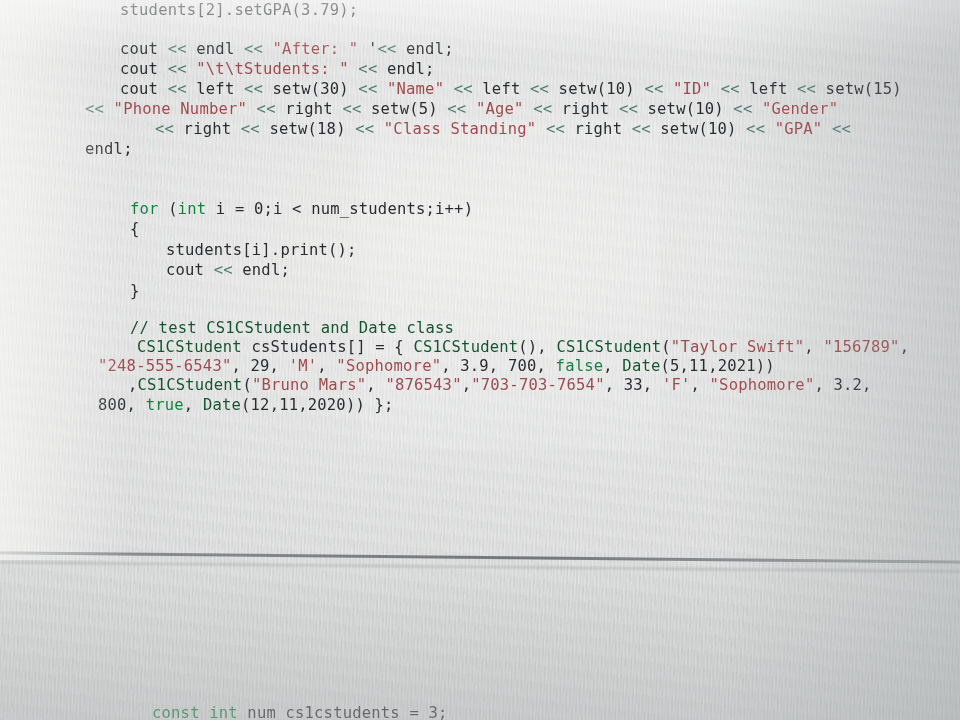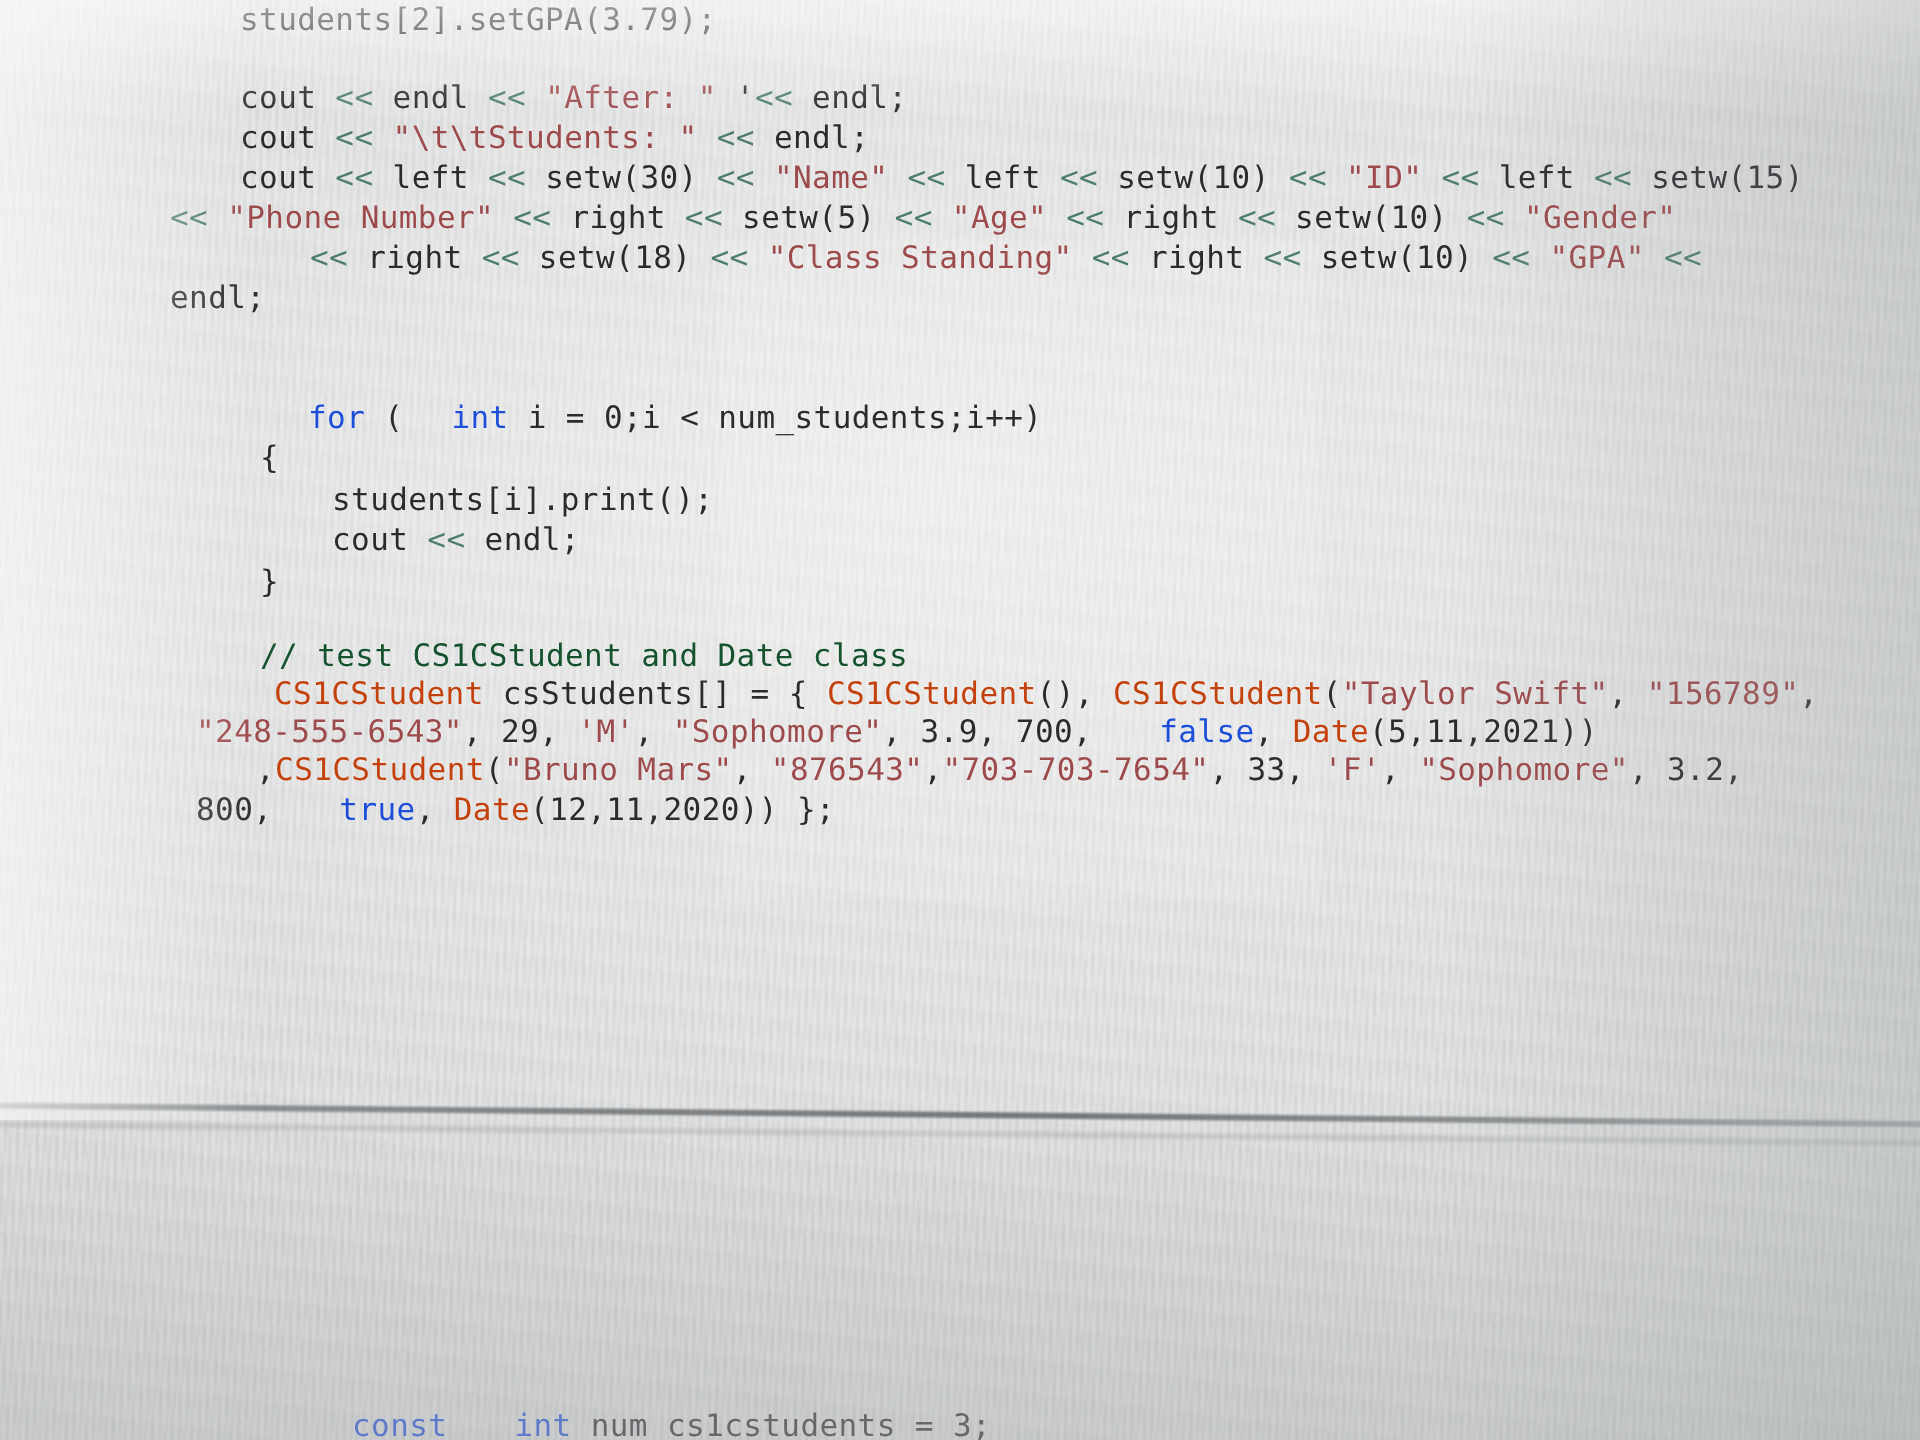--- a/index.html
+++ b/index.html
@@ -133,25 +133,25 @@
     white-space: pre;
     
     text-shadow: 0 0 0.8px rgba(255,255,255,0.55);
   }
   .cl {
     position: absolute;
     white-space: pre;
   }
 
   
-  .k    { color: #1d4ed8; margin-left: 24px; }            
+  .k    { color: #15803d; }            
   .s    { color: #9c4a4c; }            
   .cm   { color: #14532d; }            
   .op   { color: #4f7d70; }            
-  .ty   { color: #c2410c; }            
+  .ty   { color: #14532d; }            
   .pl   { color: #2a2b2e; }
 </style>
 </head>
 <body>
 
 <div id="screen">
 
   <div class="bg-base"></div>
   <div class="moire-a"></div>
   <div class="moire-b"></div>

